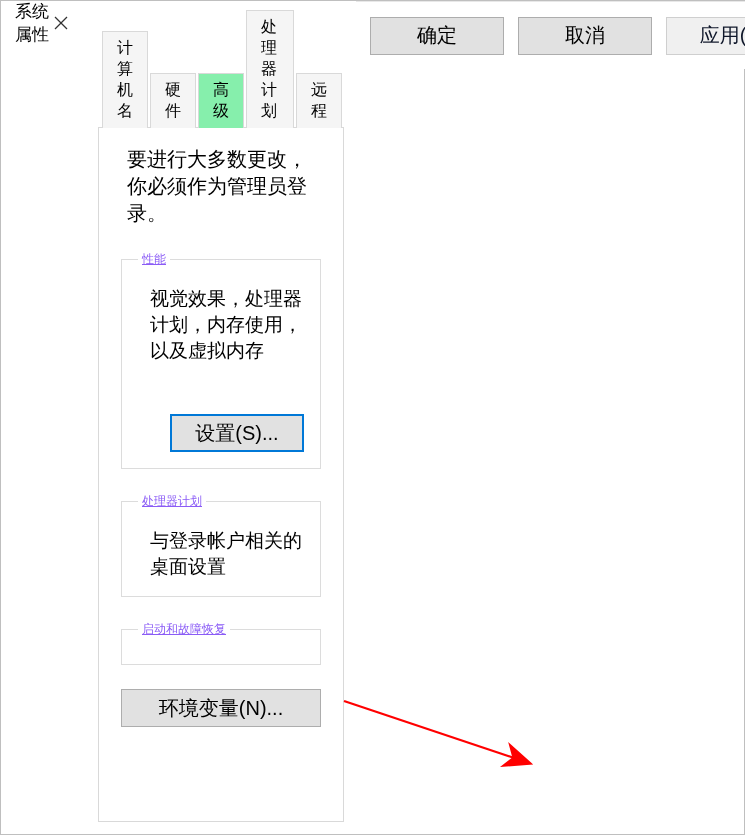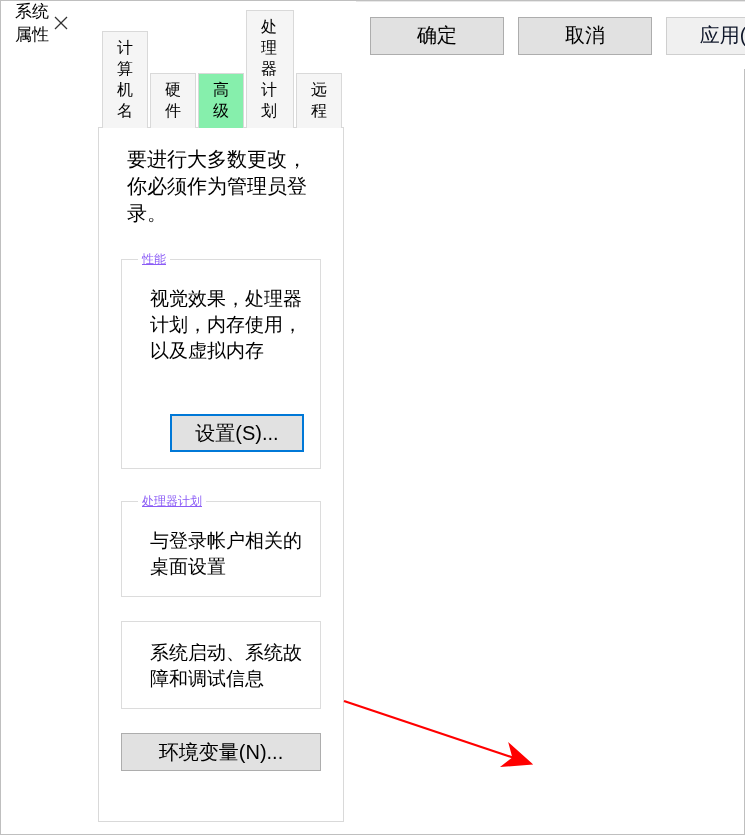--- a/index.html
+++ b/index.html
@@ -170,21 +170,21 @@
           <button class="win focus">设置(S)...</button>
         </div>
       </fieldset>
 
       <fieldset class="group">
         <legend>处理器计划</legend>
         <div class="group-desc">与登录帐户相关的桌面设置</div>
       </fieldset>
 
       <fieldset class="group">
-        <div class="group-desc">系统启动、系统故障和调试信息</div>
+        <legend>启动和故障恢复</legend>
       </fieldset>
 
       <div class="env-row">
         <button class="win wide">环境变量(N)...</button>
       </div>
 
       <svg class="arrow-svg" width="720" height="720">
         <defs>
           <marker id="ah" markerWidth="14" markerHeight="12" refX="12" refY="6" orient="auto">
             <path d="M0,0 L14,6 L0,12 L4,6 Z" fill="#ff0000"></path>

